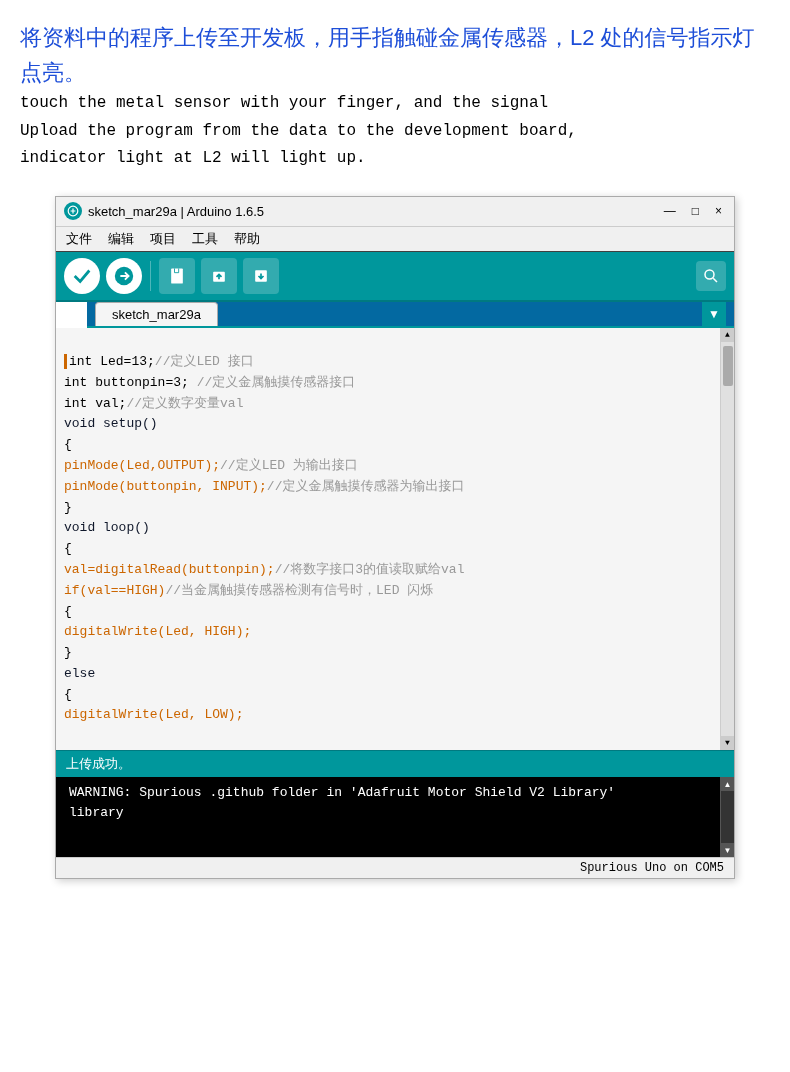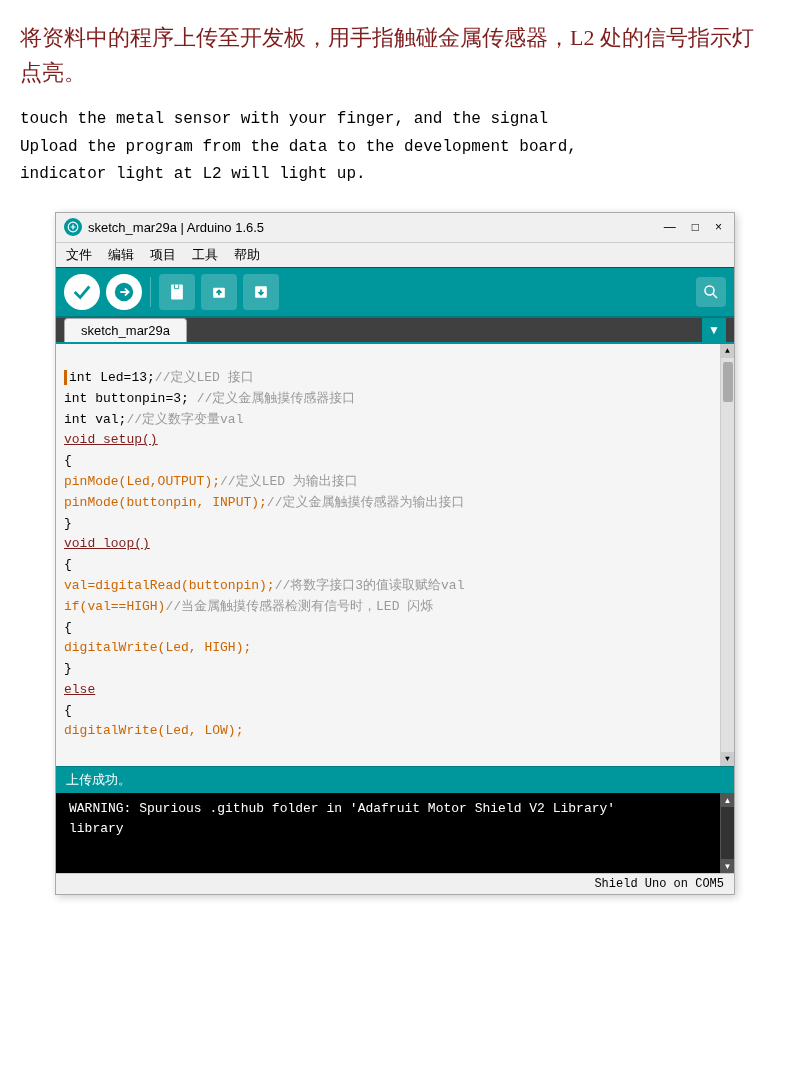--- a/index.html
+++ b/index.html
@@ -5,25 +5,24 @@
     * { margin: 0; padding: 0; box-sizing: border-box; }
     body {
       background: #ffffff;
       font-family: Arial, sans-serif;
       width: 790px;
       min-height: 1072px;
       padding: 20px 20px 20px 20px;
     }
 
     .chinese-text {
-      font-family: Liberation Serif, serif;
+      font-family: Liberation Sans, sans-serif;
       font-size: 22px;
       line-height: 1.6;
-      color: #7f1d1d;
-      margin-bottom: 16px;
+      color: #1d4ed8;
     }
 
     .english-text {
       font-family: "Courier New", Courier, monospace;
       font-size: 16px;
       line-height: 1.7;
       color: #000000;
       margin-bottom: 24px;
     }
 
@@ -144,26 +143,27 @@
       border: none;
       border-radius: 4px;
       cursor: pointer;
       display: flex;
       align-items: center;
       justify-content: center;
     }
 
     
     .tab-bar {
-      background: #404040;
+      background: #0369a1;
       display: flex;
       align-items: flex-start;
       padding: 0 8px;
       border-bottom: 2px solid #00979c;
       position: relative;
+      margin-left: 31px;
     }
     .tab-active {
       background: #f5f5f5;
       padding: 4px 16px;
       font-size: 13px;
       font-family: Arial, sans-serif;
       color: #000;
       border-top-left-radius: 4px;
       border-top-right-radius: 4px;
       border: 1px solid #aaa;
@@ -304,21 +304,21 @@
       background: #f0f0f0;
       border-top: 1px solid #ccc;
       padding: 3px 10px;
       font-size: 12px;
       font-family: "Courier New", Courier, monospace;
       color: #000;
       text-align: right;
     }
 
     
-    .c-keyword { color: #7f1d1d; text-decoration: underline; }
+    .c-keyword { color: #0f172a; }
     .c-function { color: #cc6600; }
     .c-comment { color: #999; }
     .c-normal { color: #000; }
   </style>
 </head>
 <body>
 
 <div class="chinese-text">将资料中的程序上传至开发板，用手指触碰金属传感器，L2 处的信号指示灯点亮。</div>
 
 <div class="english-text">
@@ -442,16 +442,16 @@
       <div class="console-line">WARNING: Spurious .github folder in 'Adafruit Motor Shield V2 Library'</div>
       <div class="console-line">library</div>
     </div>
     <div class="console-scrollbar">
       <div class="console-scrollbar-up">▲</div>
       <div class="console-scrollbar-down">▼</div>
     </div>
   </div>
 
   <div class="bottom-status">
-    <span>Shield Uno on COM5</span>
+    <span>Spurious Uno on COM5</span>
   </div>
 
 </div>
 
 </body></html>

